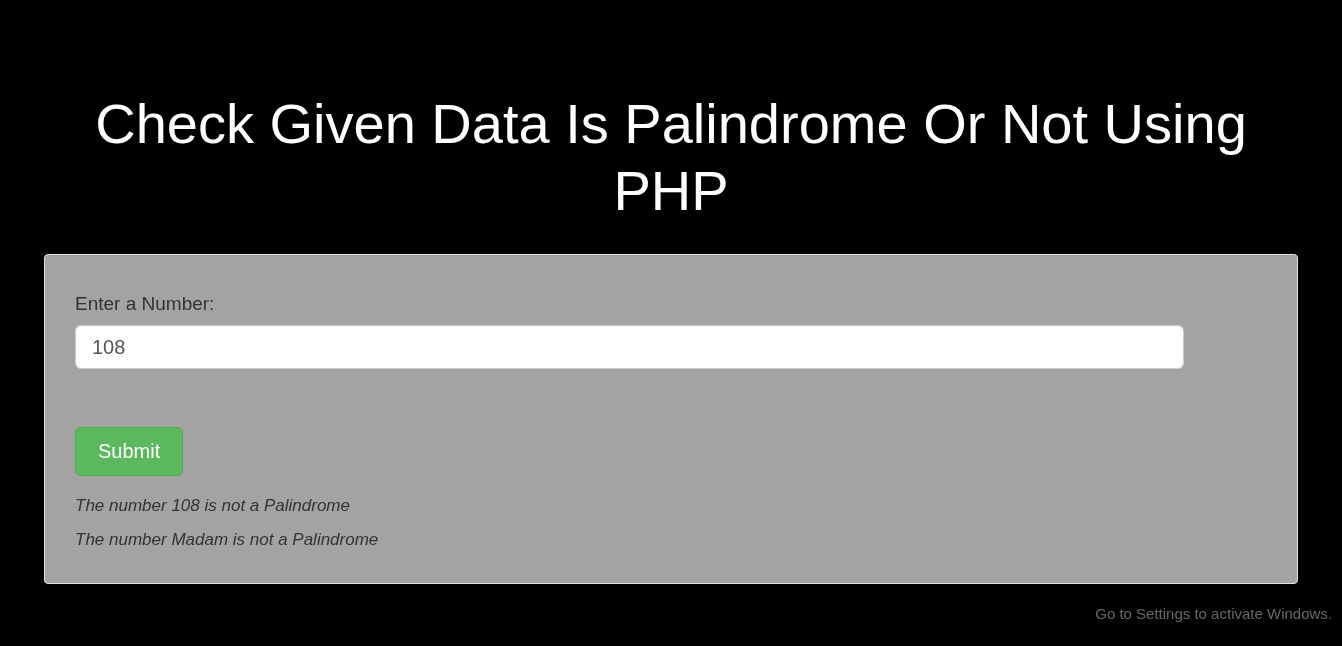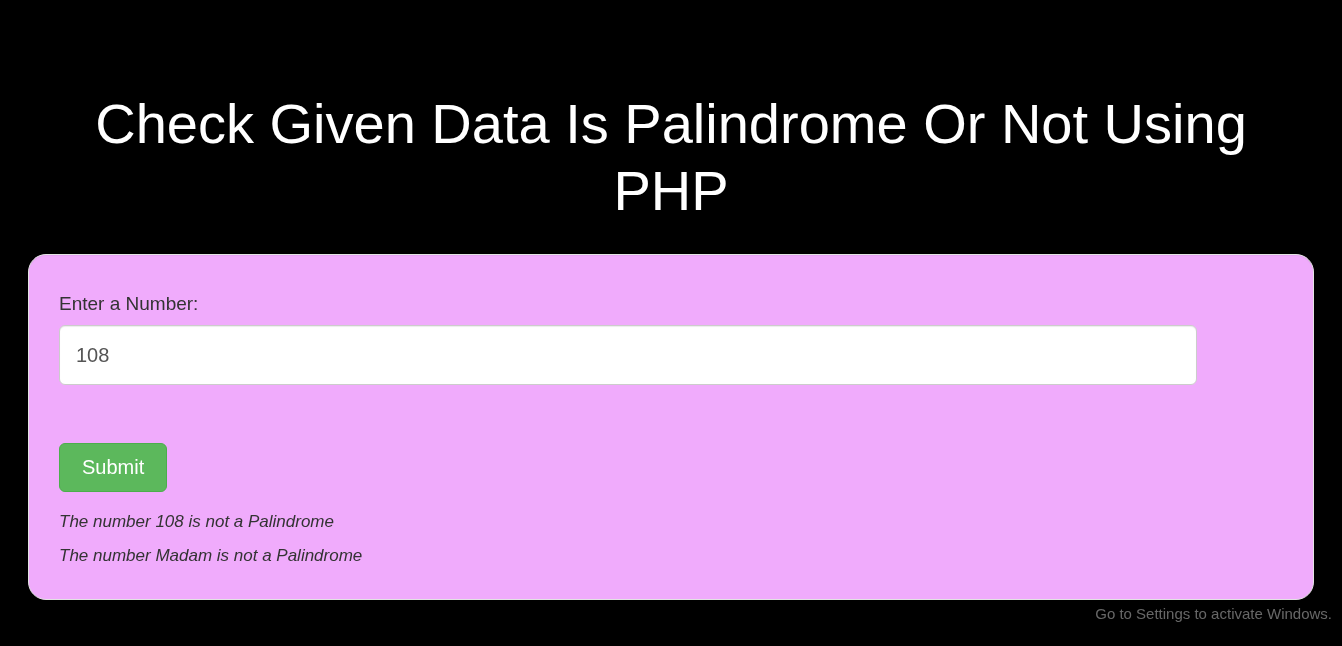--- a/index.html
+++ b/index.html
@@ -17,39 +17,39 @@
     }
     .page-title {
       color: #ffffff;
       font-size: 56px;
       font-weight: 500;
       text-align: center;
       padding: 90px 40px 30px 40px;
       line-height: 1.2;
     }
     .panel {
-      background-color: #f0abfc;
-      margin: 0 28px;
+      background-color: #a3a3a3;
+      margin: 0 44px;
       border: 1px solid #e3e3e3;
-      border-radius: 18px;
+      border-radius: 4px;
       padding: 38px 30px 30px 30px;
       box-shadow: inset 0 1px 1px rgba(0,0,0,0.05);
     }
     .form-group {
       margin-bottom: 58px;
     }
     .form-label {
       display: block;
       font-size: 19px;
       color: #333333;
       margin-bottom: 10px;
     }
     .form-input {
       width: 93%;
-      height: 60px;
+      height: 44px;
       padding: 12px 16px;
       font-size: 20px;
       color: #555555;
       background-color: #ffffff;
       border: 1px solid #cccccc;
       border-radius: 6px;
       box-shadow: inset 0 1px 1px rgba(0,0,0,0.075);
       outline: none;
     }
     .submit-btn {

